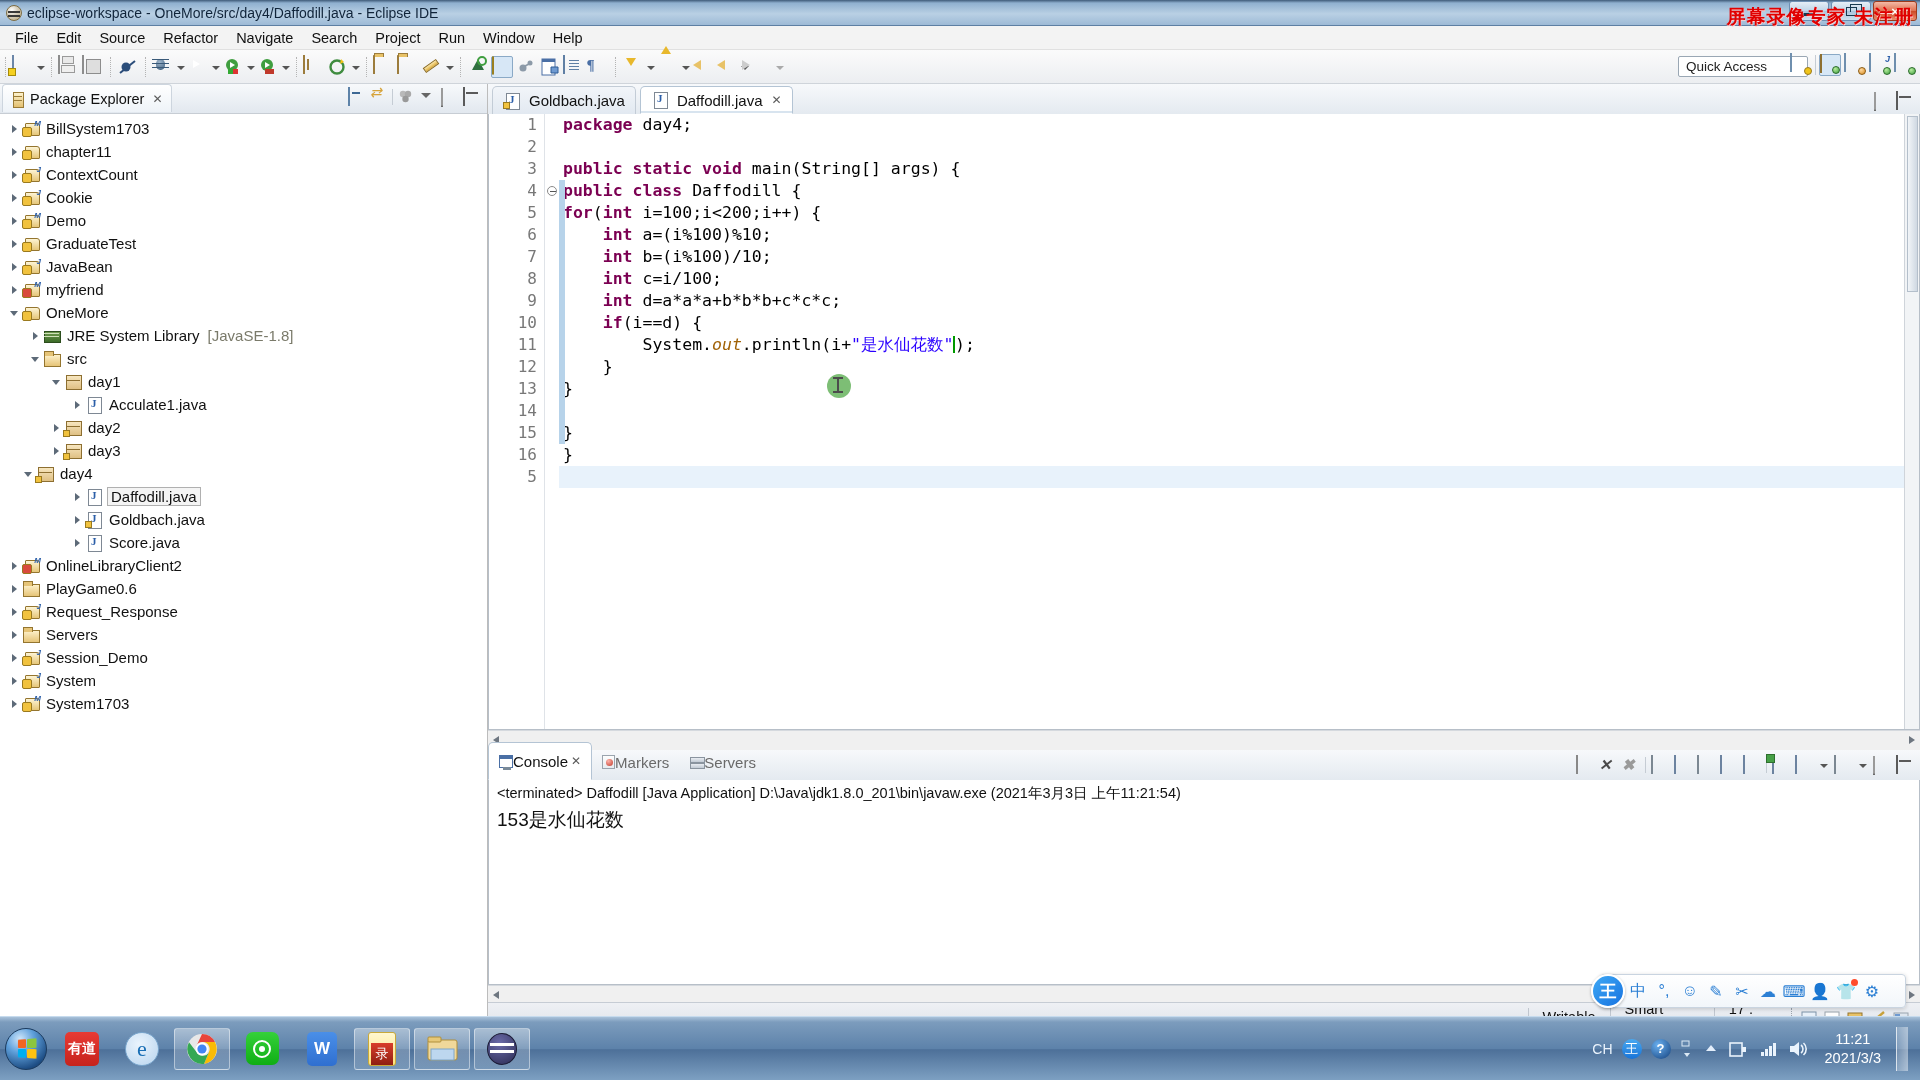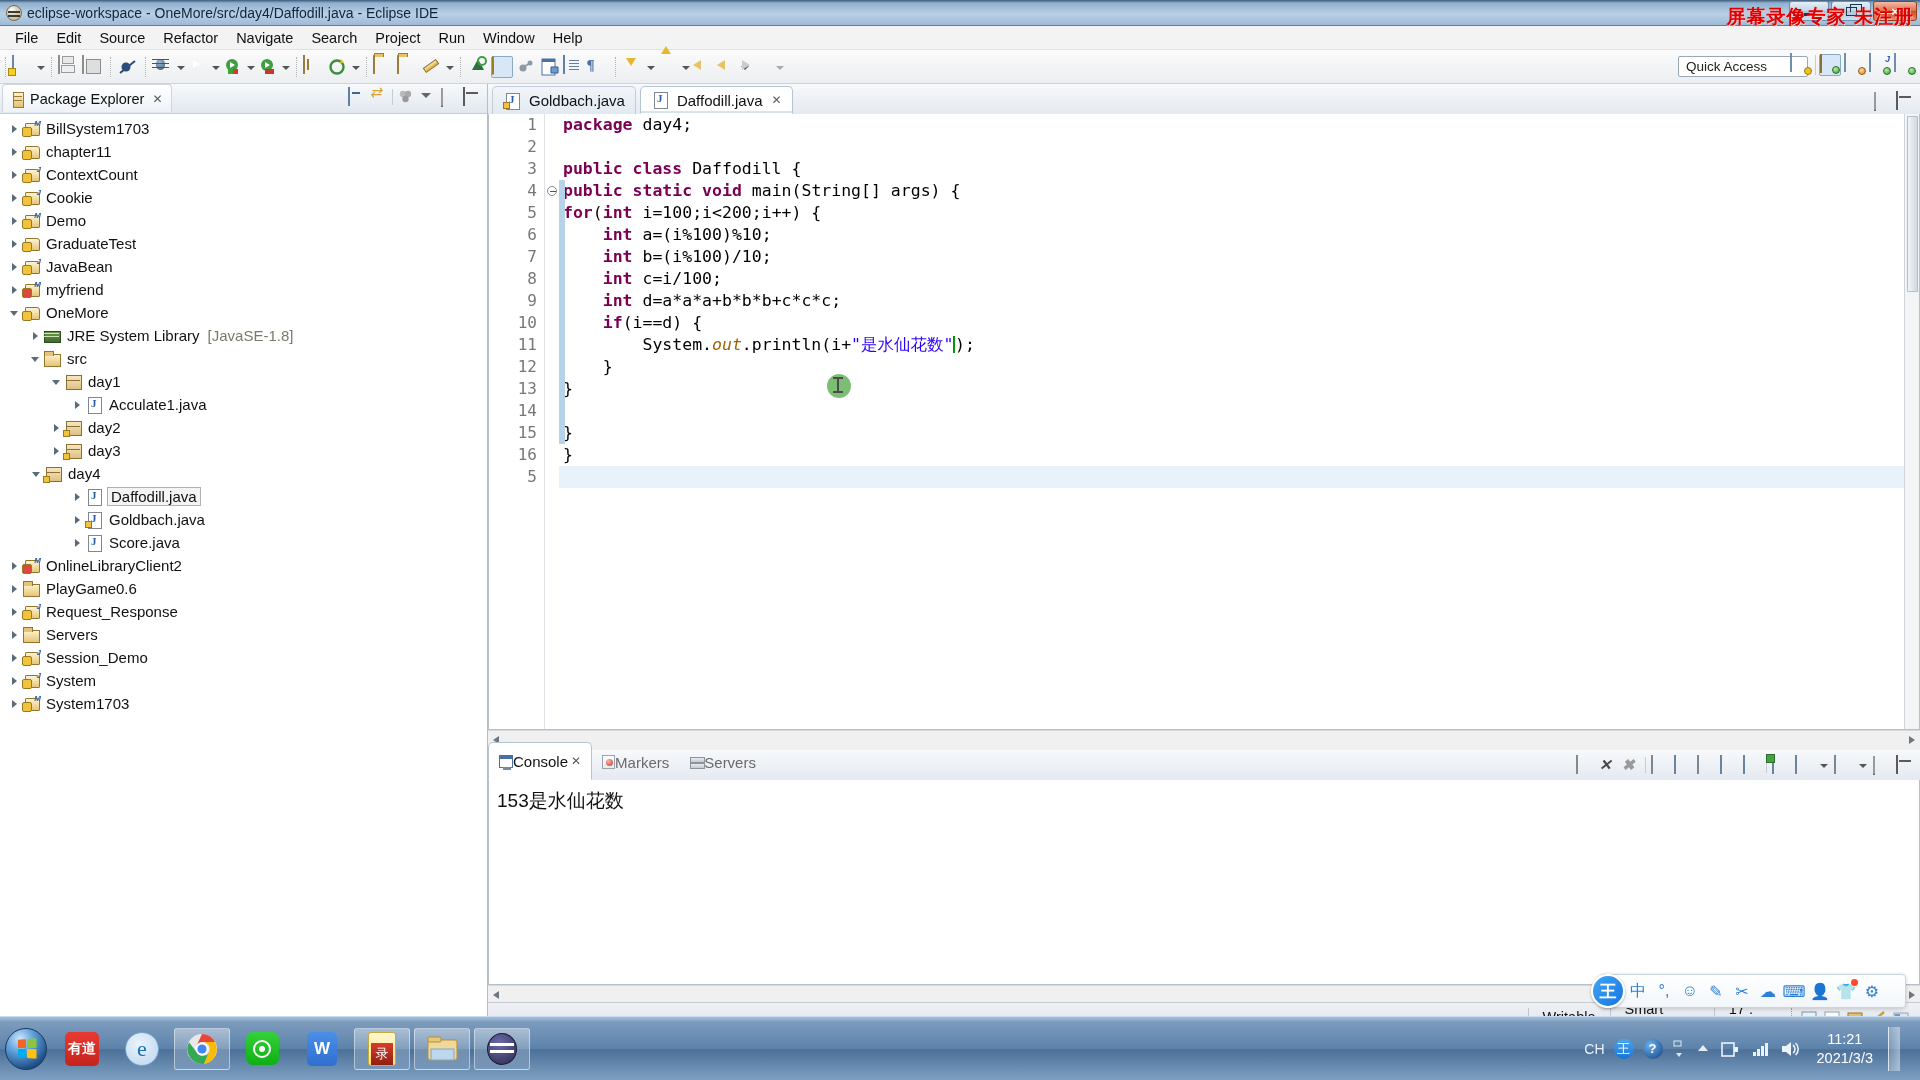--- a/index.html
+++ b/index.html
@@ -300,21 +300,21 @@
   #startorb .orb{width:42px;height:42px;border-radius:50%;
     background:radial-gradient(circle at 35% 25%,#cfe6fb 0%,#5fa0db 35%,#1f4f86 75%,#0d2d52 100%);
     border:1px solid #1a3a5e;display:flex;align-items:center;justify-content:center;}
   #startorb .flag{width:19px;height:19px;display:grid;grid-template-columns:1fr 1fr;grid-template-rows:1fr 1fr;
     gap:1.5px;transform:perspective(30px) rotateY(-14deg);}
   #startorb .flag i{display:block;border-radius:1px;}
   .tbtn{width:56px;height:42px;margin-left:4px;display:flex;align-items:center;justify-content:center;
     border:1px solid rgba(255,255,255,.45);border-radius:3px;
     background:linear-gradient(to bottom,rgba(255,255,255,.38),rgba(255,255,255,.08));}
   .tbtn.noborder{border-color:transparent;background:transparent;}
-  #tray{margin-left:auto;display:flex;align-items:center;gap:9px;padding-right:20px;color:#e8f2fb;}
+  #tray{margin-left:auto;display:flex;align-items:center;gap:9px;padding-right:12px;color:#e8f2fb;}
   .tray-i{font-size:14px;color:#eaf3fc;display:flex;align-items:center;}
   #clock{text-align:center;line-height:1.25;font-size:14.5px;color:#ffffff;padding:0 6px;}
   #showdesk{width:12px;height:44px;background:linear-gradient(to right,rgba(255,255,255,.2),rgba(255,255,255,.45));
     border-left:1px solid rgba(255,255,255,.6);}
 </style>
 </head>
 <body>
 
 <div id="titlebar">
   <span class="app-icon"></span>
@@ -562,21 +562,21 @@
           </span>
           <span class="tlabel">day2</span>
         </div>
         <div class="tnode" style="padding-left: 50px;">
           <span class="twist closed"></span>
           <span class="ticon i-pkg">
             <i class="lk"></i>
           </span>
           <span class="tlabel">day3</span>
         </div>
-        <div class="tnode" style="padding-left: 30px;">
+        <div class="tnode" style="padding-left: 22px;">
           <span class="twist open"></span>
           <span class="ticon i-pkg">
             <i class="lk"></i>
           </span>
           <span class="tlabel">day4</span>
         </div>
         <div class="tnode" style="padding-left: 71px;">
           <span class="twist closed"></span>
           <span class="ticon i-java"></span>
           <span class="tlabel sel">Daffodill.java</span>
@@ -700,22 +700,22 @@
           <div style="height: 22px; position: relative;"></div>
           <div style="height: 22px; position: relative;"></div>
           <div style="height: 22px; position: relative;"></div>
           <div style="height: 22px; position: relative;"></div>
         </div>
       <div id="codearea">
         <div id="changebar" style="top: 66px; height: 264px;"></div>
         <div id="code-lines">
             <div class="code-line"><span class="kw">package</span> day4;</div>
             <div class="code-line">&nbsp;</div>
+            <div class="code-line"><span class="kw">public</span> <span class="kw">static</span> <span class="kw">void</span> main(String[] args) {</div>
             <div class="code-line"><span class="kw">public</span> <span class="kw">class</span> Daffodill {</div>
-            <div class="code-line"><span class="kw">public</span> <span class="kw">static</span> <span class="kw">void</span> main(String[] args) {</div>
             <div class="code-line"><span class="kw">for</span>(<span class="kw">int</span> i=100;i&lt;200;i++) {</div>
             <div class="code-line">    <span class="kw">int</span> a=(i%100)%10;</div>
             <div class="code-line">    <span class="kw">int</span> b=(i%100)/10;</div>
             <div class="code-line">    <span class="kw">int</span> c=i/100;</div>
             <div class="code-line">    <span class="kw">int</span> d=a*a*a+b*b*b+c*c*c;</div>
             <div class="code-line">    <span class="kw">if</span>(i==d) {</div>
             <div class="code-line">        System.<span class="fld">out</span>.println(i+<span class="str">"是水仙花数"</span><span class="caret"></span>);</div>
             <div class="code-line">    }</div>
             <div class="code-line">}</div>
             <div class="code-line">&nbsp;</div>
@@ -764,20 +764,21 @@
           <span class="ct"><i class="ct-pin"></i></span>
           <span class="ct"><i class="ct-scr"></i></span>
           <span class="tb-arrow"></span>
           <span class="ct"><i class="ct-doc"></i></span>
           <span class="tb-arrow"></span>
           <span class="vt"><i class="vt-min"></i></span>
           <span class="vt"><i class="vt-max"></i></span>
         </div>
       </div>
       <div id="console-body">
+        <div class="c-head">&lt;terminated&gt; Daffodill [Java Application] D:\Java\jdk1.8.0_201\bin\javaw.exe (2021年3月3日 上午11:21:54)</div>
         <div class="c-out">153是水仙花数</div>
       </div>
       <div id="console-hscroll">
         <span class="sc-arrow l"></span>
         <span style="flex:1"></span>
         <span class="sc-arrow r"></span>
       </div>
     </div>
 
     <div id="statusbar">

